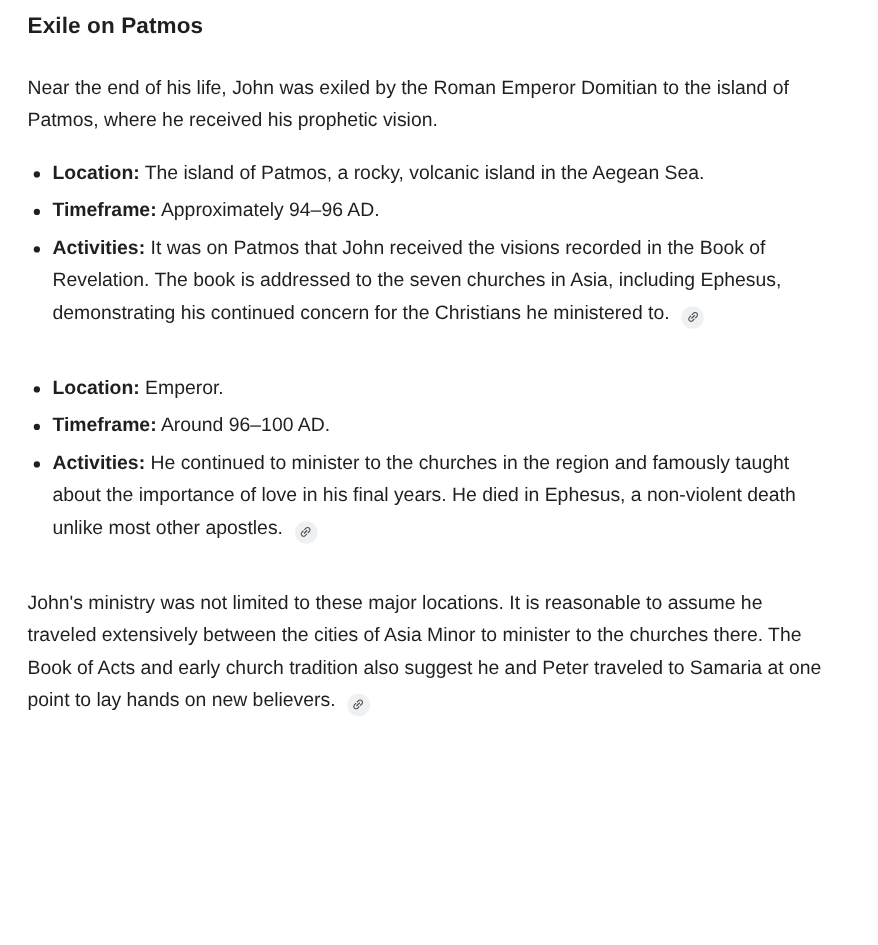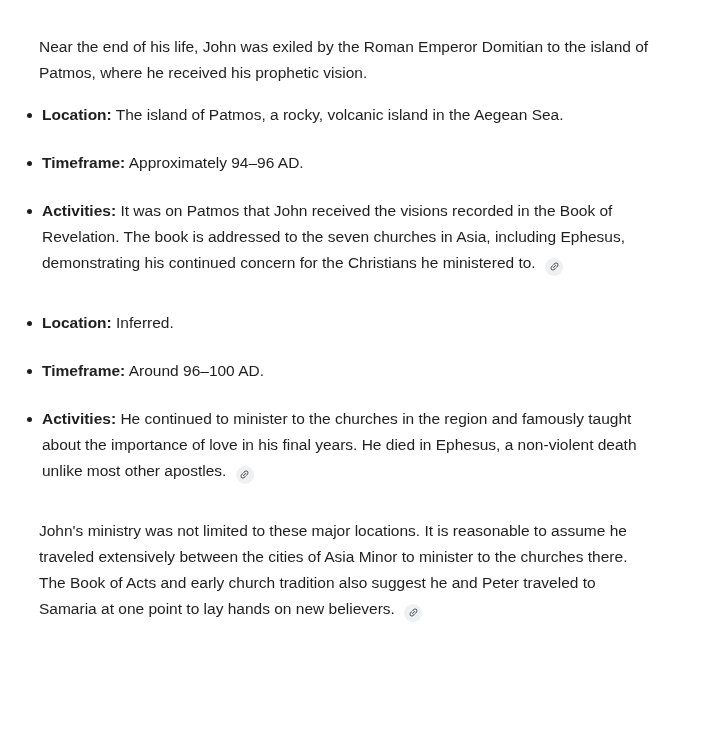--- a/index.html
+++ b/index.html
@@ -23,36 +23,36 @@
   }
   .section-heading {
     margin: 0;
     font-size: 18px;
     line-height: 24px;
     font-weight: 700;
     color: #1f1f1f;
     letter-spacing: 0.1px;
   }
   .section-intro {
-    margin: 26px 17px 0;
+    margin: 26px 0 0;
     font-size: 15.5px;
     line-height: 26px;
     color: #1f1f1f;
     max-width: 644px;
   }
   ul.bullet-list {
     margin: 16px 0 0;
     padding: 0;
     list-style: none;
     max-width: 644px;
   }
   ul.bullet-list li {
     position: relative;
     padding-left: 20px;
-    margin-top: 22px;
+    margin-top: 4px;
     font-size: 15.5px;
     line-height: 26px;
   }
   ul.bullet-list li:first-child { margin-top: 6px; }
   ul.bullet-list li::before {
     content: "";
     position: absolute;
     left: 5px;
     top: 10.5px;
     width: 5px;
@@ -78,20 +78,21 @@
     transform: rotate(-45deg);
     display: block;
   }
 </style>
 </head>
 <body>
 
 <div class="content">
 
   <div class="section">
+    <h3 class="section-heading">Exile on Patmos</h3>
     <p class="section-intro">Near the end of his life, John was exiled by the Roman Emperor Domitian to the island of Patmos, where he received his prophetic vision.</p>
     <ul class="bullet-list">
       <li>
         <span class="bullet-label">Location:</span>
         <span>The island of Patmos, a rocky, volcanic island in the Aegean Sea.</span>
       </li>
       <li>
         <span class="bullet-label">Timeframe:</span>
         <span>Approximately 94–96 AD.</span>
       </li>
@@ -106,21 +107,21 @@
             </span>
           </span>
       </li>
     </ul>
   </div>
 
   <div class="section">
     <ul class="bullet-list">
       <li>
         <span class="bullet-label">Location:</span>
-        <span>Inferred.</span>
+        <span>Emperor.</span>
       </li>
       <li>
         <span class="bullet-label">Timeframe:</span>
         <span>Around 96–100 AD.</span>
       </li>
       <li>
         <span class="bullet-label">Activities:</span>
         <span>He continued to minister to the churches in the region and famously taught about the importance of love in his final years. He died in Ephesus, a non-violent death unlike most other apostles.</span>
         <span class="cite-chip">
             <span>

